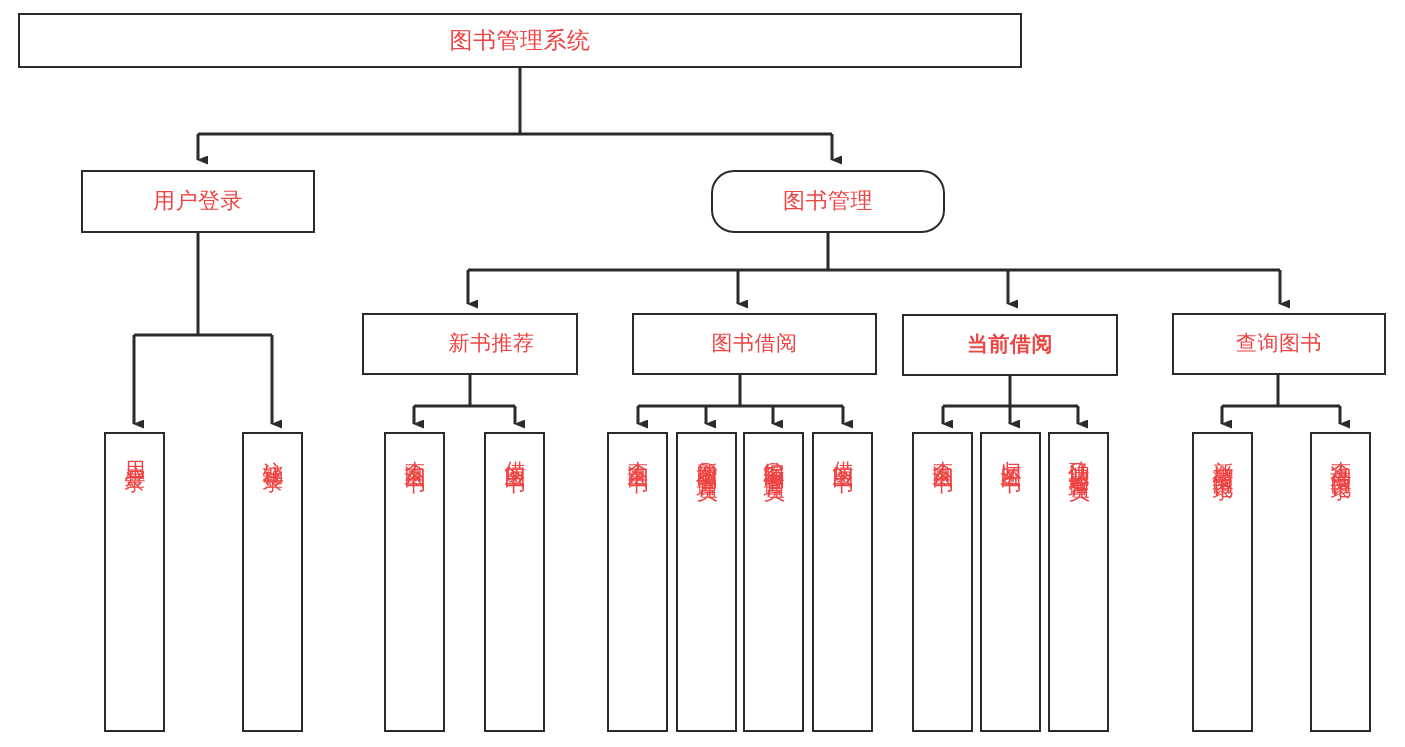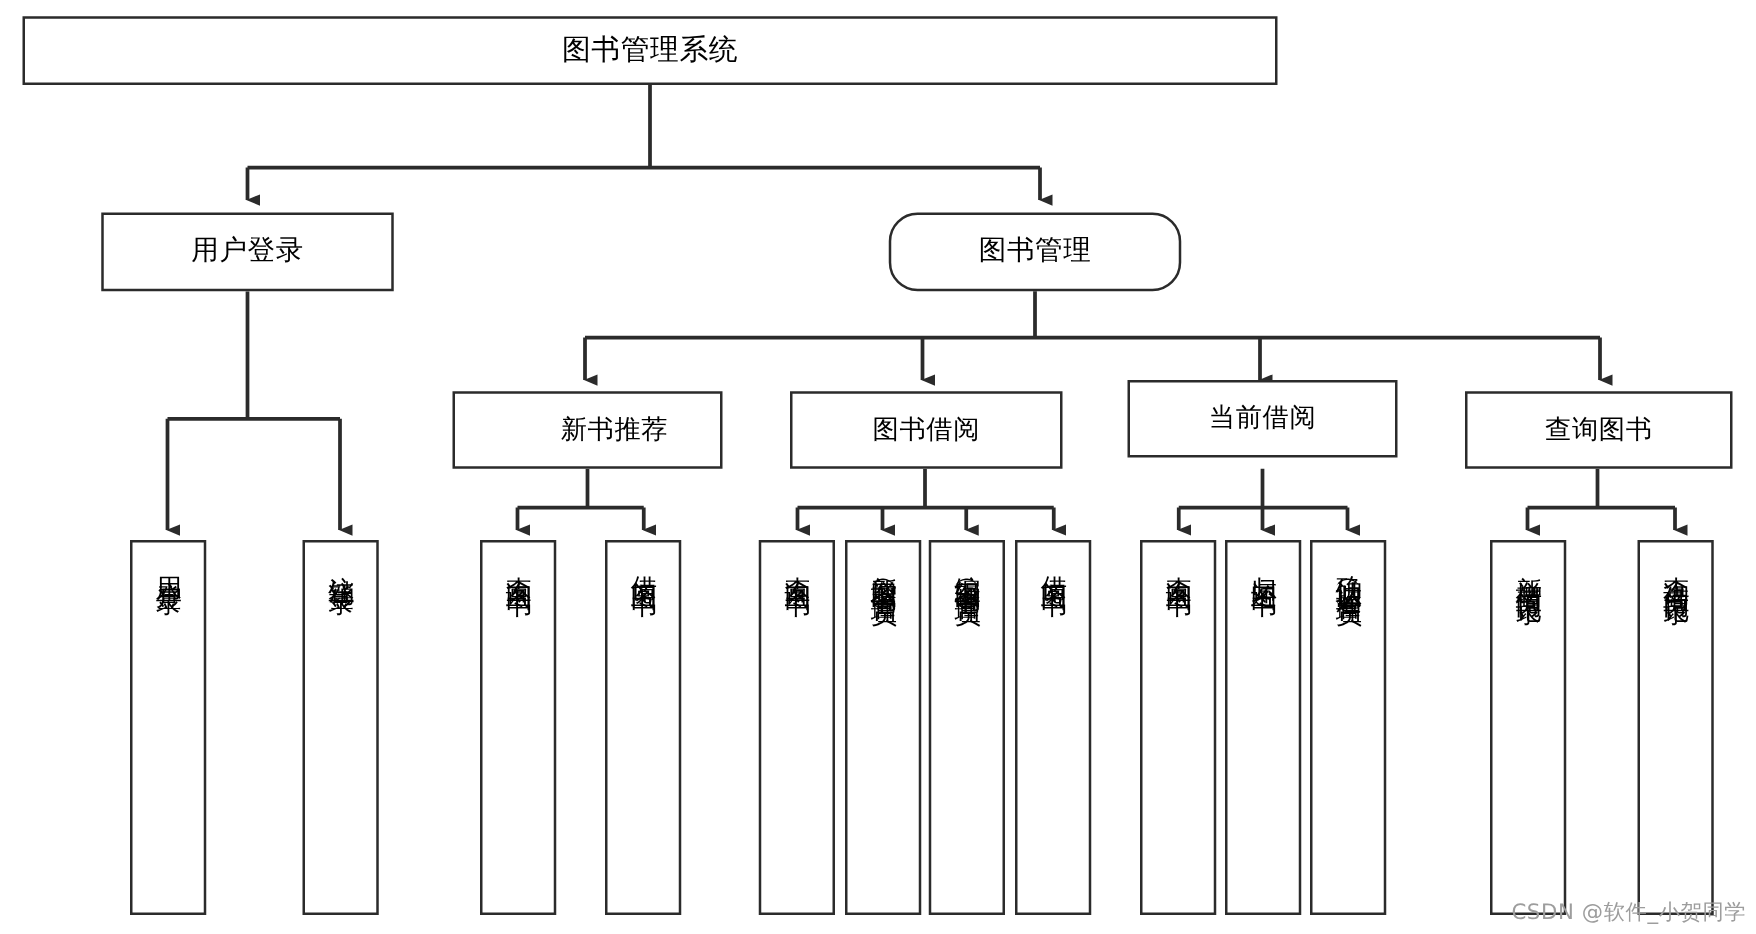--- a/index.html
+++ b/index.html
@@ -27,21 +27,21 @@
     pointer-events: none;
   }
   .node {
     position: absolute;
     box-sizing: border-box;
     border: 2.5px solid #2b2b2b;
     background: #ffffff;
     display: flex;
     align-items: center;
     justify-content: center;
-    color: #000000;
+    color: #ef4444;
   }
   .node .label {
     display: block;
     text-align: center;
     letter-spacing: 0.5px;
     line-height: 1.22;
     white-space: nowrap;
   }
   .node-root .label { font-size: 23px; }
   .node-l2 .label  { font-size: 22px; }
@@ -140,25 +140,25 @@
   </div>
 
   <div class="node node-l2" style="left:711px; top:170px; width:234px; height:63px;border-radius:23px;">
     <span class="label">图书管理</span>
   </div>
 
   <div class="node node-l3" style="left:362px; top:313px; width:216px; height:62px;padding-left:43px;">
     <span class="label">新书推荐</span>
   </div>
 
-  <div class="node node-l3" style="left:632px; top:313px; width:218px; height:62px;">
+  <div class="node node-l3" style="left:632px; top:313px; width:245px; height:62px;">
     <span class="label">图书借阅</span>
   </div>
 
-  <div class="node node-l3" style="left:902px; top:304px; width:216px; height:62px;">
+  <div class="node node-l3" style="left:902px; top:314px; width:216px; height:62px;font-weight:bold;">
     <span class="label">当前借阅</span>
   </div>
 
   <div class="node node-l3" style="left:1172px; top:313px; width:214px; height:62px;">
     <span class="label">查询图书</span>
   </div>
 
   <div class="node node-leaf" style="left:104px; top:432px; width:61px; height:300px;">
     <span class="label">用户登录</span>
   </div>
@@ -204,15 +204,14 @@
   </div>
 
   <div class="node node-leaf" style="left:1192px; top:432px; width:61px; height:300px;">
     <span class="label">新增借阅记录</span>
   </div>
 
   <div class="node node-leaf" style="left:1310px; top:432px; width:61px; height:300px;">
     <span class="label">查询借阅记录</span>
   </div>
 
-  <div id="watermark">CSDN @软件_小贺同学</div>
 
 </div>
 
 </body></html>

